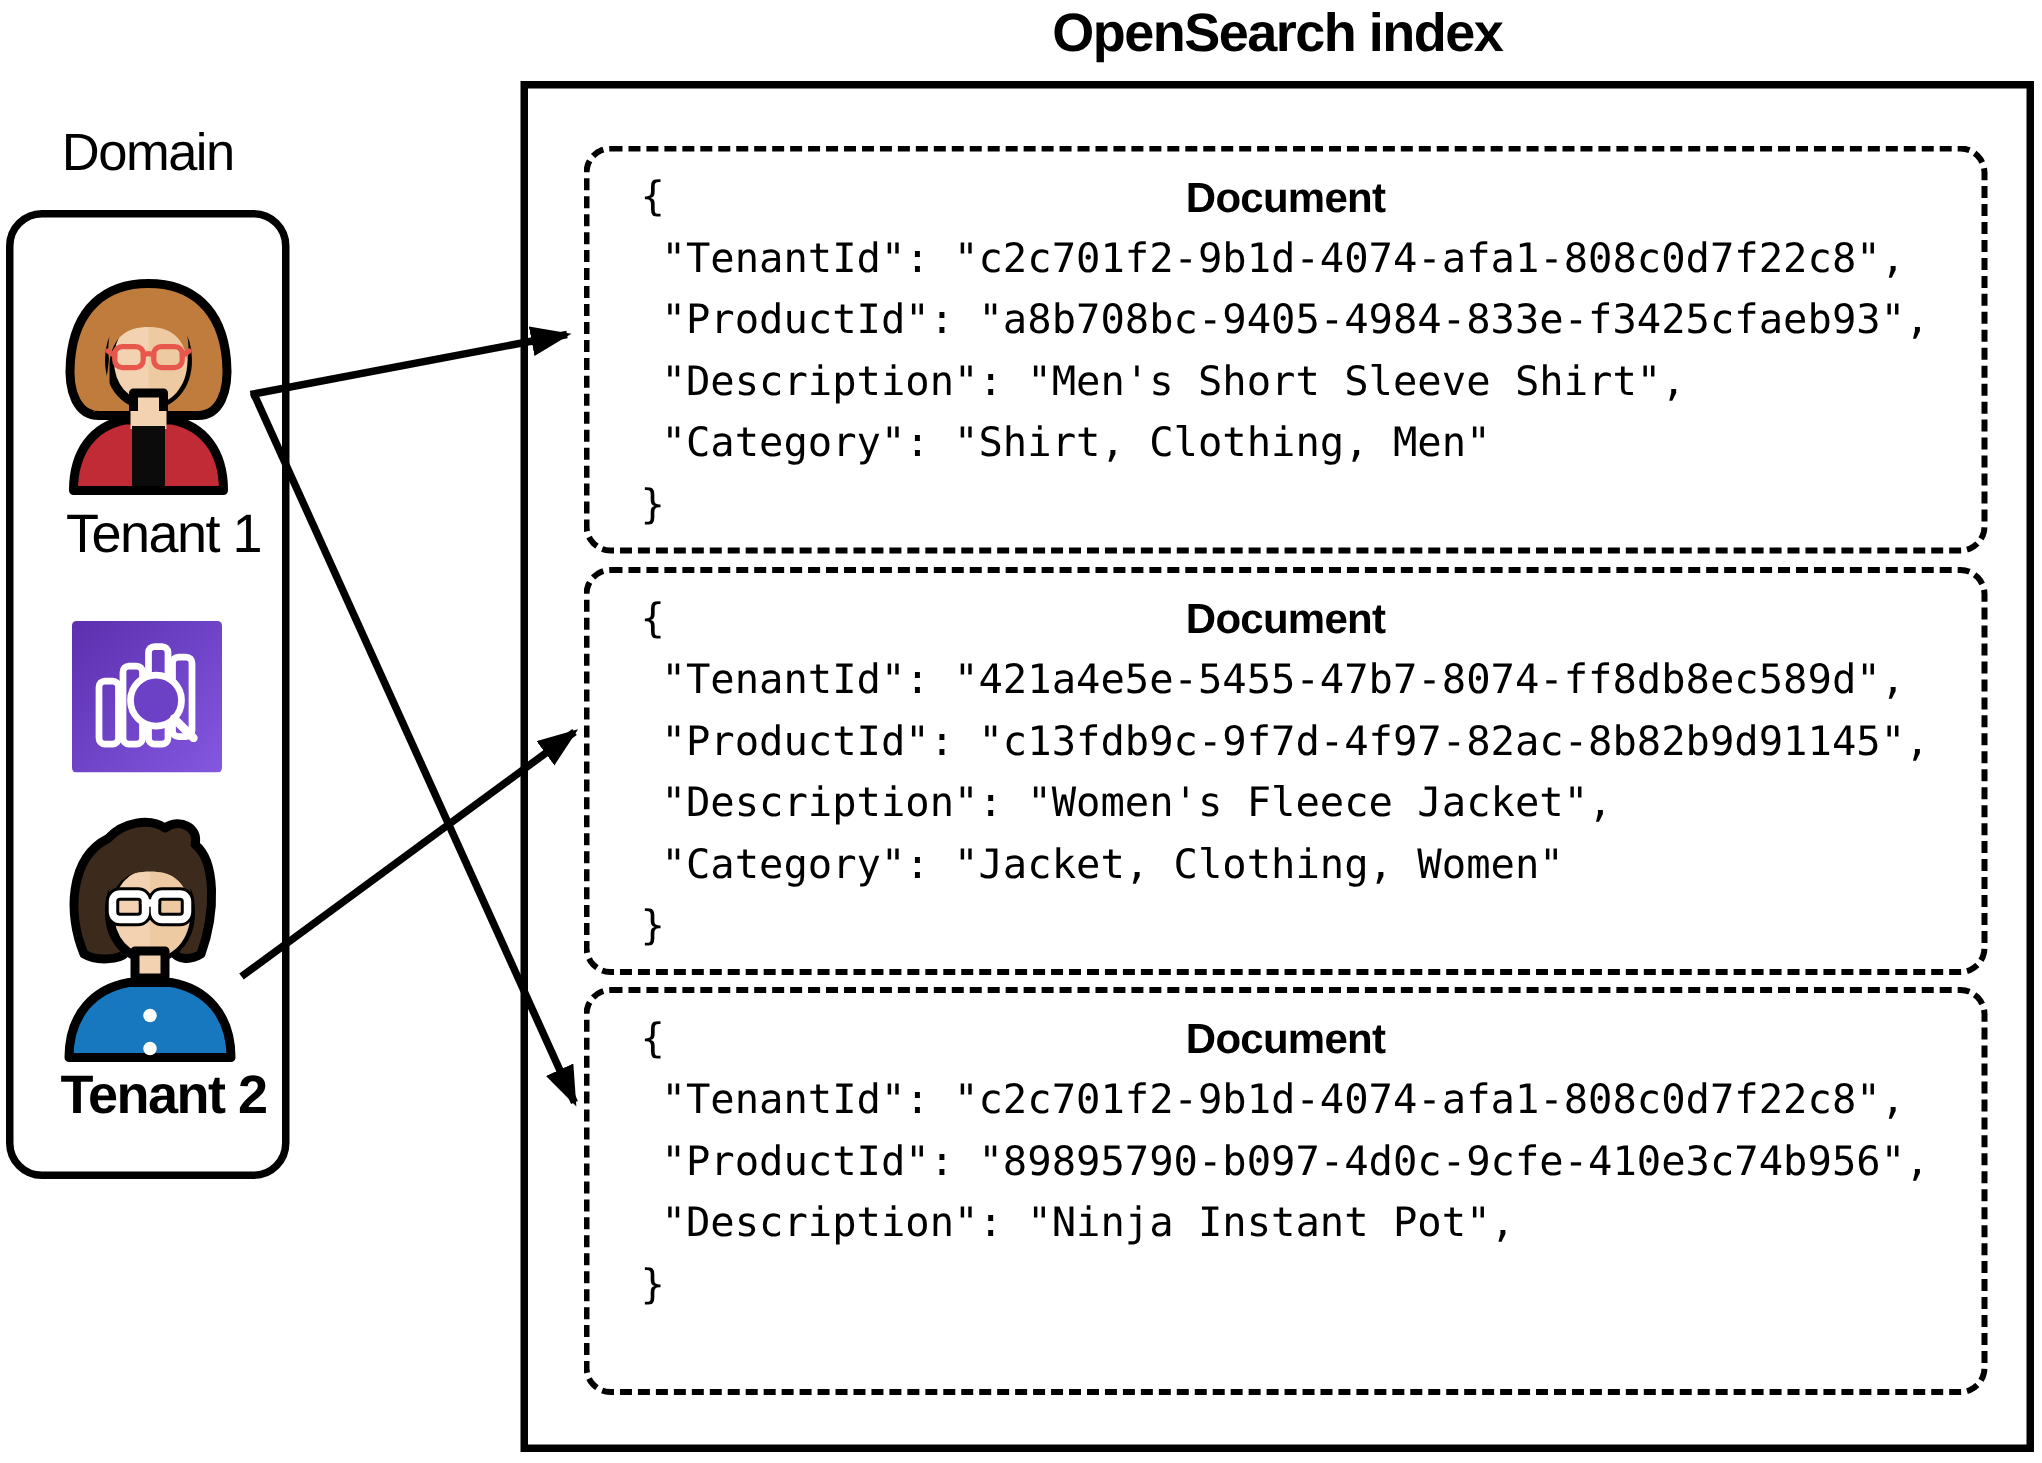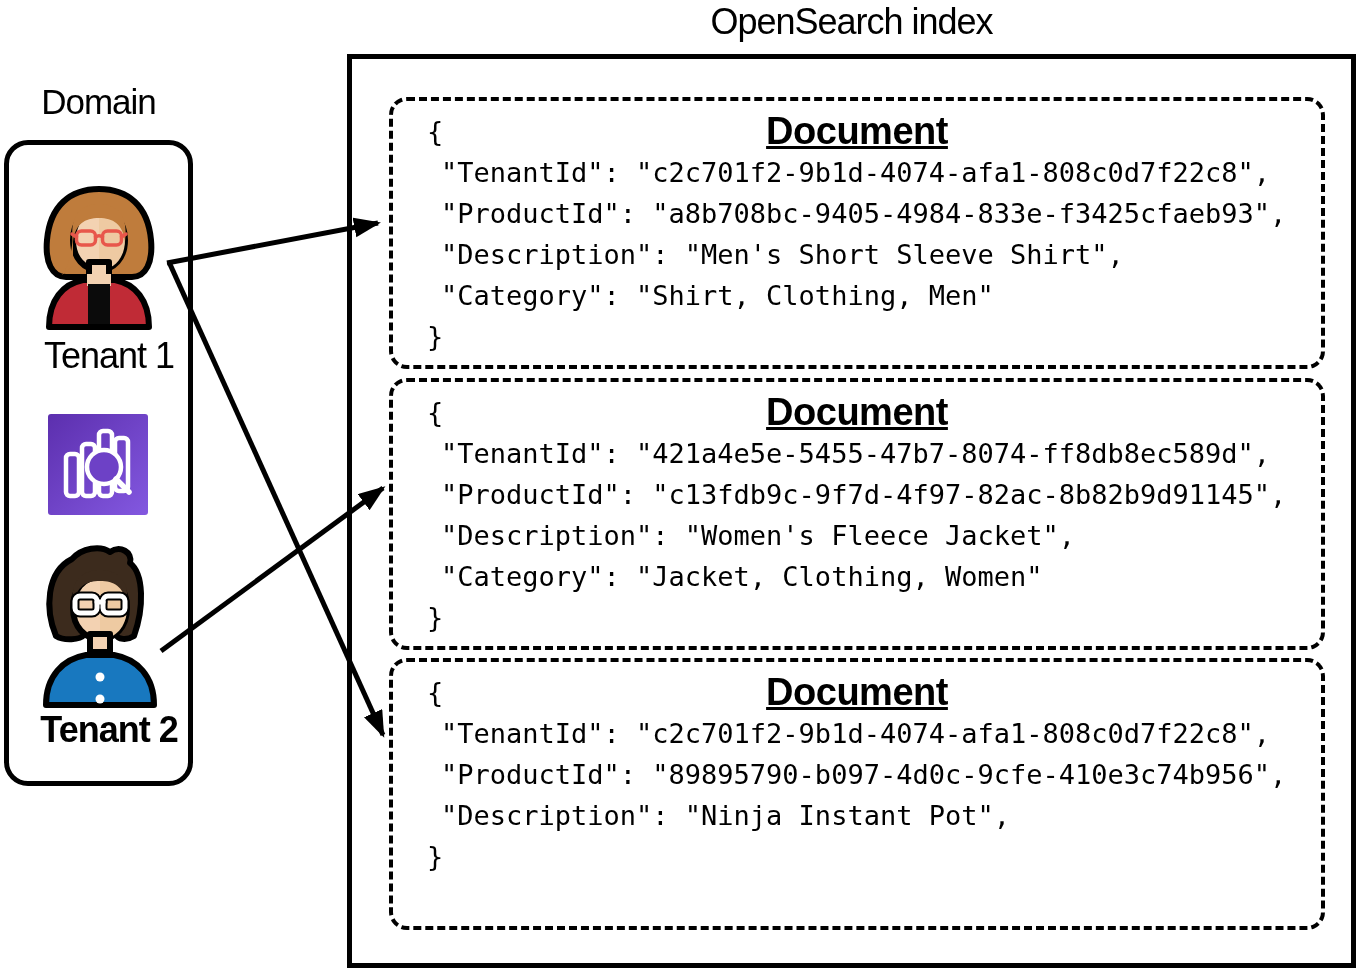--- a/index.html
+++ b/index.html
@@ -4,21 +4,21 @@
 <style>
   html,body{margin:0;padding:0;}
   body{
     width:1361px;height:975px;position:relative;background:#fff;
     font-family:"Liberation Sans",sans-serif;color:#000;overflow:hidden;
   }
   .abs{position:absolute;}
   
   .os-title{
     left:347px;top:0px;width:1009px;text-align:center;
-    font-size:36px;line-height:44px;letter-spacing:-1px;font-weight:400;
+    font-size:36px;line-height:44px;letter-spacing:-1px;font-weight:700;
   }
   .domain-title{
     left:4px;top:80px;width:189px;text-align:center;
     font-size:35px;line-height:44px;letter-spacing:-1px;font-weight:500;
   }
   .tenant-label{
     left:4px;width:210px;text-align:center;
     font-size:36px;line-height:44px;letter-spacing:-1px;font-weight:500;
   }
   
@@ -35,22 +35,22 @@
     left:389px;width:936px;height:272px;
     border:4px dashed #000;border-radius:18px;box-sizing:border-box;background:#fff;
     padding:10px 26px 0 34px;
     font-family:"DejaVu Sans Mono",monospace;font-size:27px;line-height:41px;
     white-space:nowrap;
   }
   .doc-1{top:97px;} .doc-2{top:378px;} .doc-3{top:658px;}
   .doc-header{position:relative;height:41px;}
   .doc-heading{
     position:absolute;left:-34px;right:-26px;top:0;text-align:center;
-    font-family:"Liberation Sans",sans-serif;font-weight:bold;font-size:38px;
-    letter-spacing:-0.5px;line-height:41px;text-decoration:underline;
+    font-family:"Liberation Sans",sans-serif;font-weight:bold;font-size:28px;
+    letter-spacing:-0.5px;line-height:41px;
   }
   .doc-line{padding-left:14px;}
   
   .overlay{left:0;top:0;pointer-events:none;}
 </style>
 </head>
 <body>
 
 <div class="abs os-title">OpenSearch index</div>
 <div class="abs os-box"></div>

